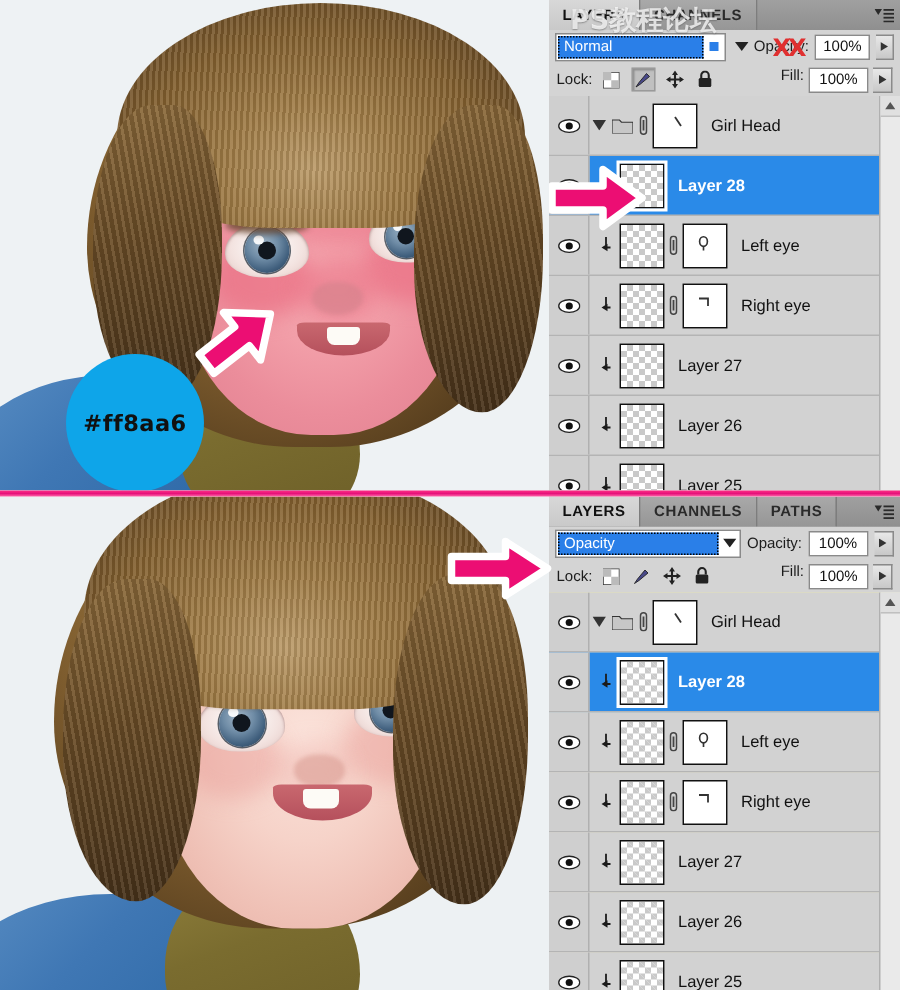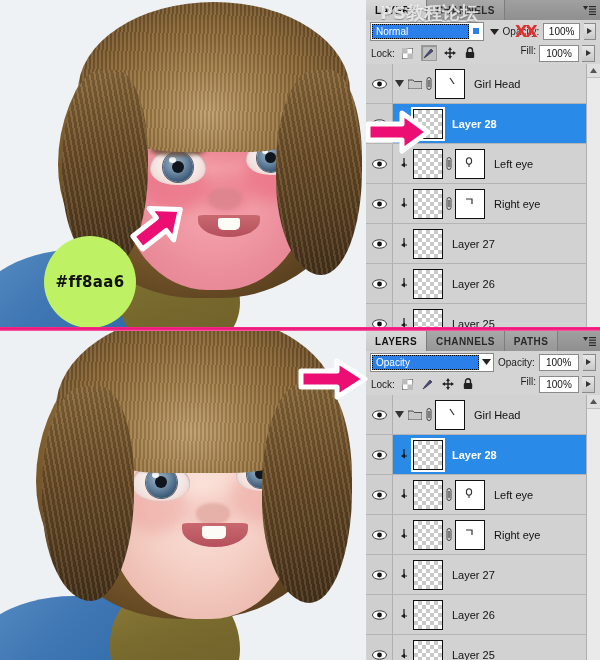--- a/index.html
+++ b/index.html
@@ -96,21 +96,21 @@
     position:absolute;
     background:linear-gradient(180deg,#c9686f 0%,#b5505c 100%);
     border-radius:10% 10% 60% 60%/10% 10% 90% 90%;
   }
   .teeth{position:absolute;background:#fdfbf6;border-radius:2px 2px 5px 5px;}
 
   
   .hexbubble{
     position:absolute;left:44px;top:236px;width:92px;height:92px;
     border-radius:50%;
-    background:#bef264;
+    background:#0ea5e9;
     display:flex;align-items:center;justify-content:center;
     z-index:25;
   }
   .hexbubble span{
     font-family:"DejaVu Sans", sans-serif;
     font-size:15px;font-weight:bold;color:#111;letter-spacing:.3px;
   }
 
   
   .arrow{position:absolute;z-index:30;}

